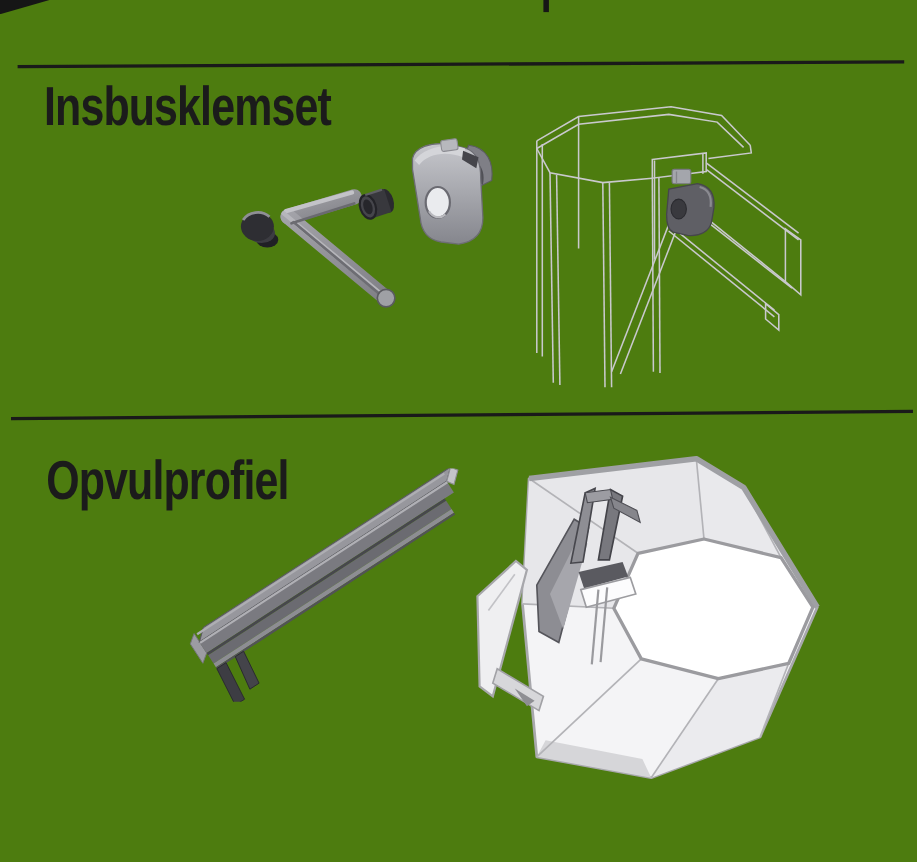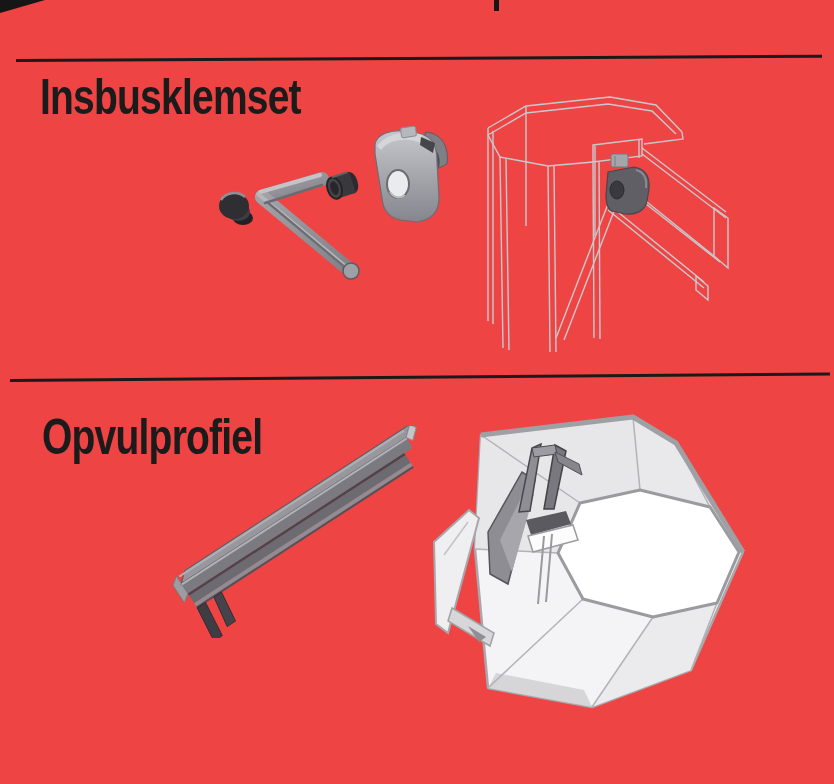--- a/index.html
+++ b/index.html
@@ -1,16 +1,16 @@
 <!DOCTYPE html>
 <html><head>
 <meta charset="utf-8">
 <style>
   html,body{margin:0;padding:0;background:#ffffff;}
-  .page{position:relative;width:834px;height:784px;background:#ef4444;overflow:hidden;
+  .page{position:relative;width:834px;height:784px;background:#4d7c0f;overflow:hidden;
         font-family:"Liberation Sans",sans-serif;}
   .rule{position:absolute;background:#1a1a1a;transform-origin:left center;}
   .rule-top{left:16px;top:59px;width:806px;height:3px;transform:rotate(-0.3deg);}
   .rule-mid{left:10px;top:379px;width:820px;height:3.2px;transform:rotate(-0.45deg);}
   .title{position:absolute;margin:0;font-weight:600;font-size:50px;line-height:1;
          letter-spacing:-1px;color:#1b1b1b;transform:scaleX(0.78);transform-origin:left top;
          white-space:nowrap;}
   .t1{left:40px;top:72px;}
   .t2{left:42px;top:412px;}
   .art{position:absolute;}

